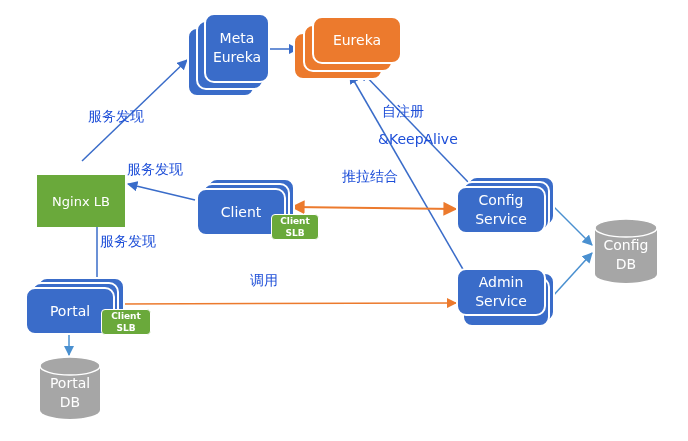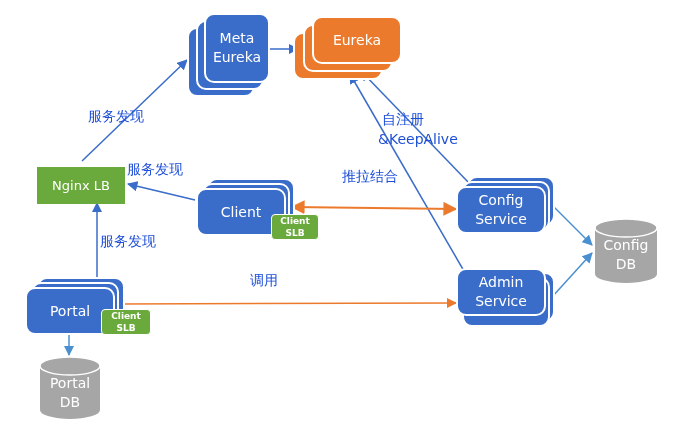--- a/index.html
+++ b/index.html
@@ -70,21 +70,21 @@
 </div>
 
 <div class="orange">
   <div class="stack-layer" style="left:293px;top:32px;width:90px;height:48px;"></div>
   <div class="stack-layer" style="left:303px;top:24px;width:90px;height:48px;"></div>
   <div class="stack-layer stack-front" style="left:312px;top:16px;width:90px;height:48px;text-align:center;">
     <span>Eureka</span>
   </div>
 </div>
 
-<div class="green-box" style="left:37px;top:167px;width:88px;height:37px;">
+<div class="green-box" style="left:37px;top:175px;width:88px;height:52px;">
   <span>Nginx LB</span>
 </div>
 
 <div>
   <div class="stack-layer" style="left:207px;top:178px;width:88px;height:50px;"></div>
   <div class="stack-layer" style="left:202px;top:183px;width:88px;height:50px;"></div>
   <div class="stack-layer stack-front" style="left:196px;top:188px;width:90px;height:48px;">
     <span>Client</span>
   </div>
   <div class="slb" style="left:271px;top:214px;width:48px;height:26px;">
@@ -145,16 +145,16 @@
   </svg>
   <div class="db-text" style="top:18px;">
     <div>Portal</div>
     <div>DB</div>
   </div>
 </div>
 
 <div class="label" style="left:88px;top:108px;">服务发现</div>
 <div class="label" style="left:127px;top:161px;">服务发现</div>
 <div class="label" style="left:100px;top:233px;">服务发现</div>
-<div class="label" style="left:382px;top:111px;">自注册</div>
+<div class="label" style="left:382px;top:103px;">自注册</div>
 <div class="label" style="left:378px;top:131px;">&amp;KeepAlive</div>
 <div class="label" style="left:342px;top:168px;font-family:Liberation Serif, serif;">推拉结合</div>
 <div class="label" style="left:250px;top:272px;font-family:Liberation Serif, serif;">调用</div>
 
 </body></html>

